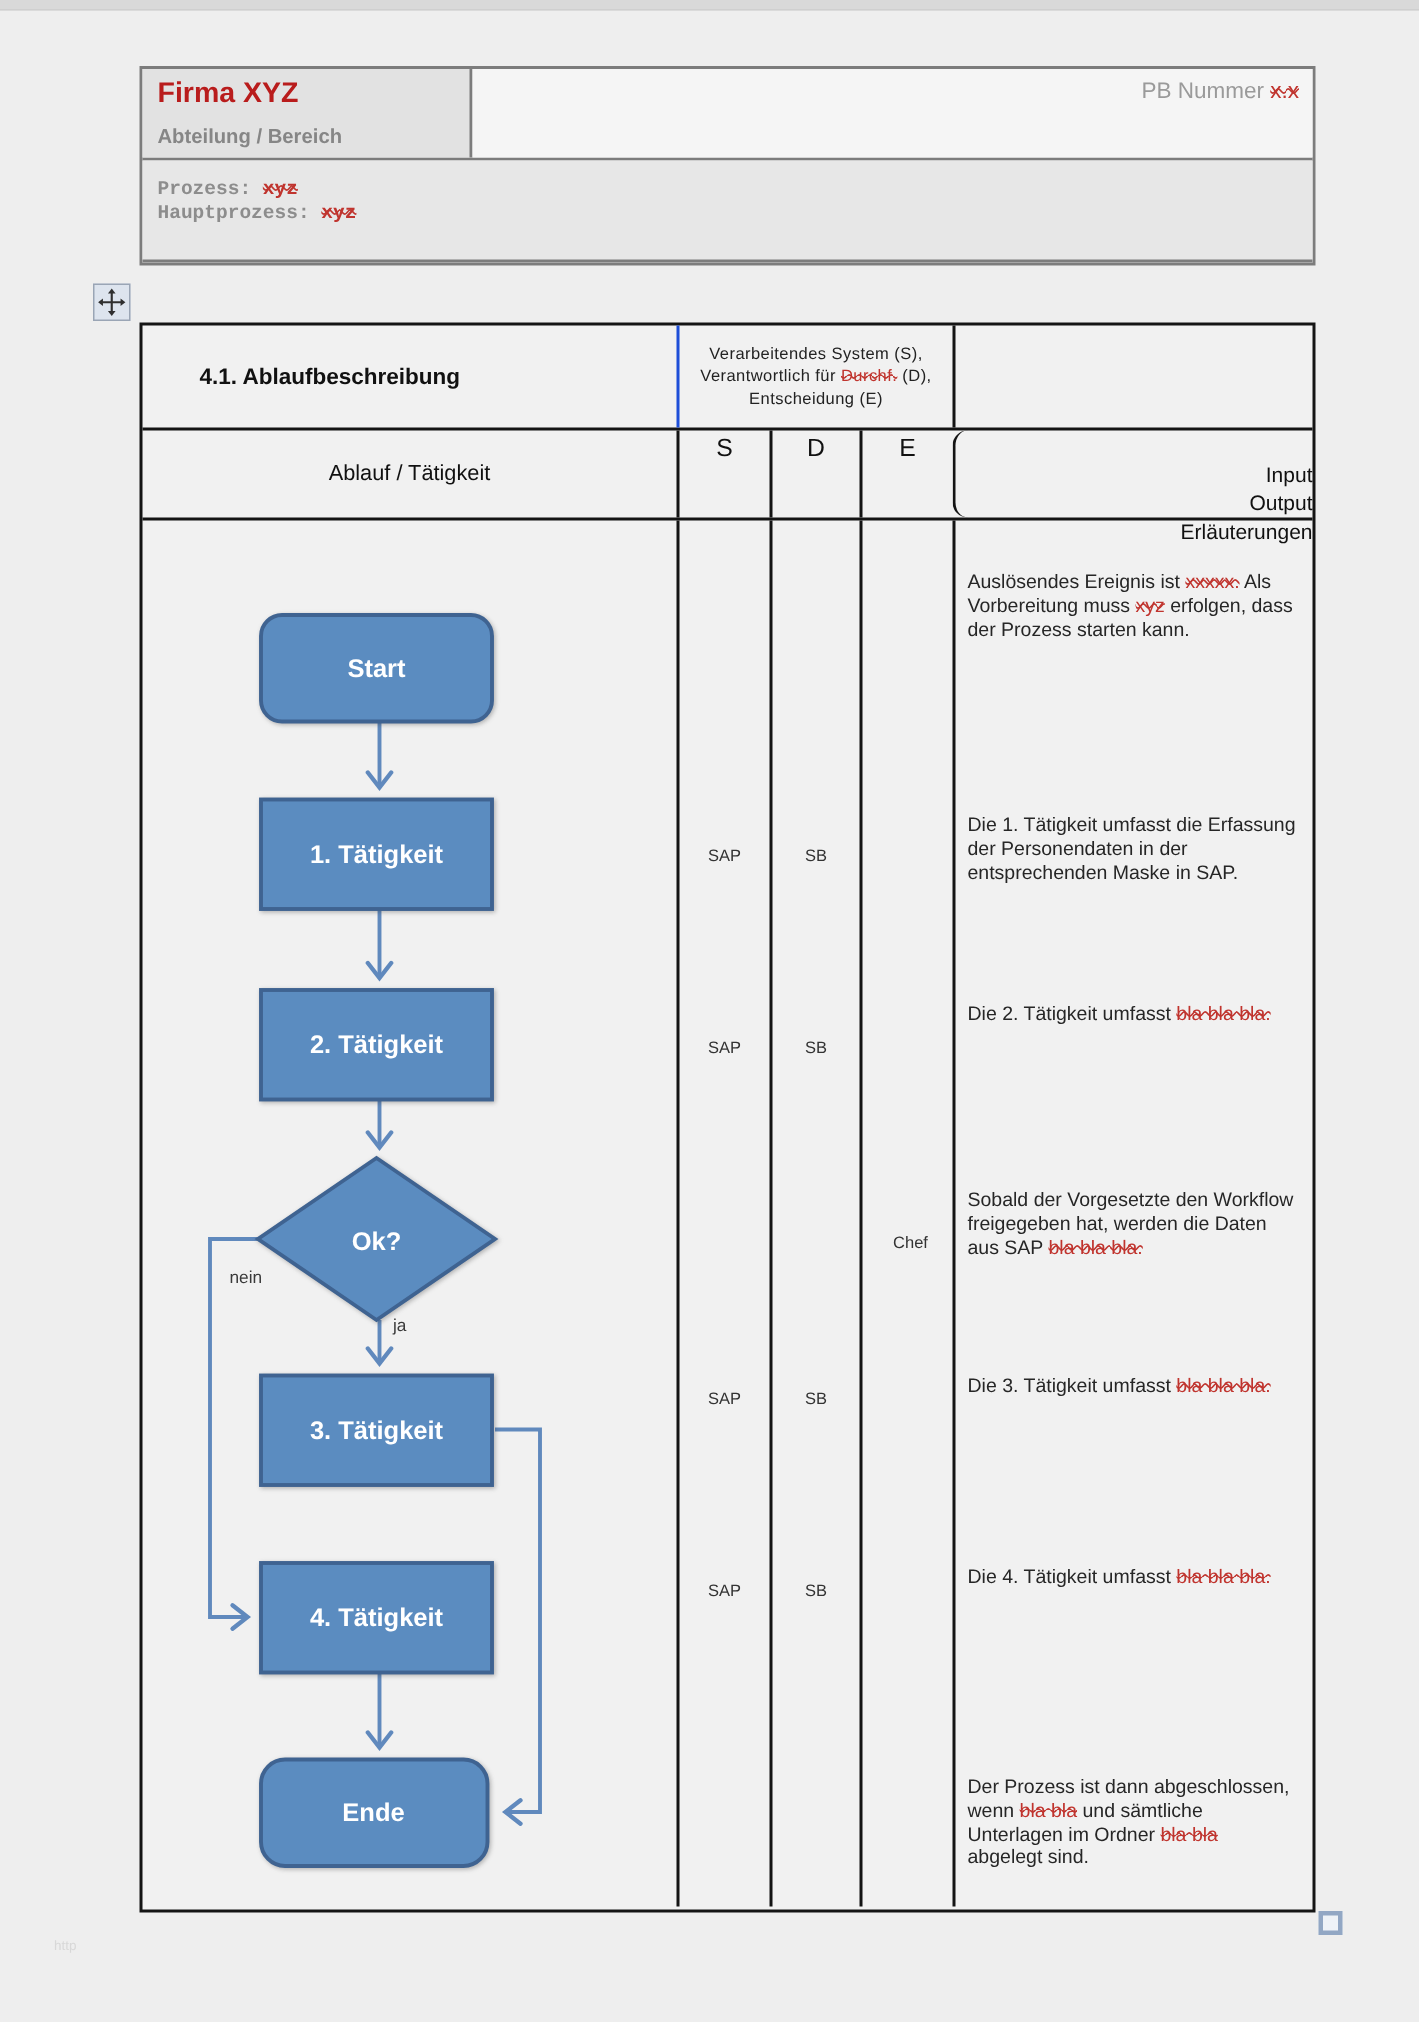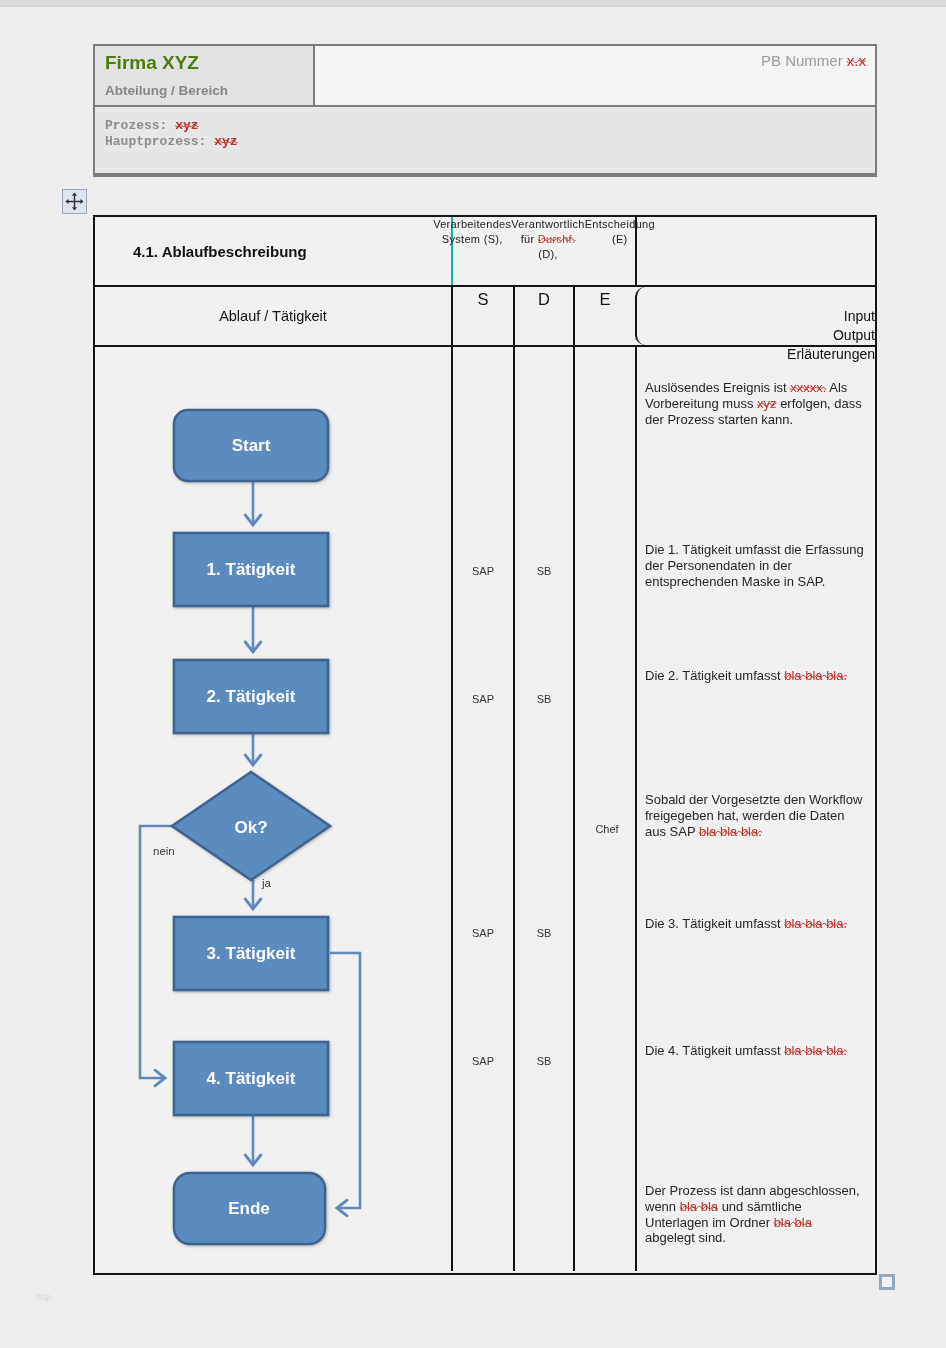--- a/index.html
+++ b/index.html
@@ -4,21 +4,21 @@
 <style>
   html,body{margin:0;padding:0;background:#ededed;font-family:"Liberation Sans",sans-serif;}
   .canvas{position:relative;width:946px;height:1348px;background:#eeeeee;overflow:hidden;}
   .top-band{position:absolute;top:0;left:0;width:100%;height:6px;background:#d9d9d9;border-bottom:1px solid #cfcfcf;}
 
   
   .doc-header{position:absolute;left:93px;top:44px;width:780px;border:2px solid #7c7c7c;background:#f3f3f3;}
   .hdr-row1{display:flex;height:59px;border-bottom:2px solid #7c7c7c;}
   .hdr-company-cell{width:220px;background:#e2e2e2;border-right:2px solid #7c7c7c;box-sizing:border-box;
     padding:6px 10px 7px 10px;display:flex;flex-direction:column;justify-content:space-between;}
-  .company{font-size:19px;font-weight:bold;color:#4d7c0f;}
+  .company{font-size:19px;font-weight:bold;color:#b91c1c;}
   .department{font-size:13.5px;font-weight:bold;color:#868686;}
   .hdr-pb-cell{flex:1;background:#f5f5f5;text-align:right;padding:6px 9px 0 0;font-size:15px;color:#9a9a9a;}
   .hdr-row2{height:55px;background:#e7e7e7;border-bottom:2px solid #7c7c7c;padding:11px 0 0 10px;box-sizing:content-box;font-family:Liberation Mono, monospace;}
   .hdr-row2 .pline{font-size:13px;font-weight:bold;color:#8d8d8d;line-height:16px;}
   .hdr-row3{display:flex;height:23px;background:#f3f3f3;align-items:center;}
   .hdr-v{width:220px;border-right:1.5px solid #7c7c7c;box-sizing:border-box;padding-left:10px;font-size:12px;color:#767676;}
   .hdr-mid{flex:1;border-right:1.5px solid #7c7c7c;box-sizing:border-box;height:100%;}
   .hdr-page{width:256px;text-align:right;padding-right:8px;box-sizing:border-box;font-size:12px;color:#767676;}
 
   .red-strike{color:#c0342e;text-decoration-line:line-through;text-decoration-style:wavy;
@@ -28,22 +28,22 @@
   .move-handle{position:absolute;left:62px;top:189px;width:23px;height:23px;background:#dde4ee;
     border:1px solid #9aa5b5;display:flex;align-items:center;justify-content:center;}
   .resize-handle{position:absolute;left:879px;top:1274px;width:10px;height:10px;background:#eef2f7;border:3px solid #92a7c4;}
 
   
   .main-table{position:absolute;left:93px;top:215px;width:784px;height:1060px;border:2px solid #141414;
     background:#f1f1f1;box-sizing:border-box;}
   .mt-row1{display:flex;height:70px;border-bottom:2px solid #141414;box-sizing:border-box;}
   .mt-title-cell{width:356px;display:flex;align-items:center;padding-left:38px;box-sizing:border-box;
     font-size:15px;font-weight:bold;color:#111;}
-  .mt-caption-cell{width:186px;box-sizing:border-box;border-left:2px solid #14b8a6;border-right:2px solid #141414;
-    display:flex;flex-direction:row;justify-content:center;text-align:center;font-size:11px;line-height:15px;
+  .mt-caption-cell{width:186px;box-sizing:border-box;border-left:2px solid #1d4ed8;border-right:2px solid #141414;
+    display:flex;flex-direction:column;justify-content:center;text-align:center;font-size:11px;line-height:15px;
     color:#222;letter-spacing:0.3px;}
   .mt-row1-right{flex:1;}
   .mt-row2{display:flex;height:60px;border-bottom:2px solid #141414;box-sizing:border-box;}
   .c-ablauf{width:356px;display:flex;align-items:center;justify-content:center;font-size:14.5px;color:#111;}
   .c-sde{width:62px;box-sizing:border-box;border-left:2px solid #141414;text-align:center;font-size:16.5px;color:#111;padding-top:3px;}
   .c-sde.mid{width:60px;}
   .c-io{width:240px;box-sizing:border-box;border-left:2px solid #141414;text-align:right;font-size:14px;line-height:19px;padding-top:20px;color:#111;border-radius:10px;}
   .mt-body{position:relative;height:924px;display:flex;}
   .b-flow{width:356px;}
   .b-col{box-sizing:border-box;border-left:2px solid #141414;}

